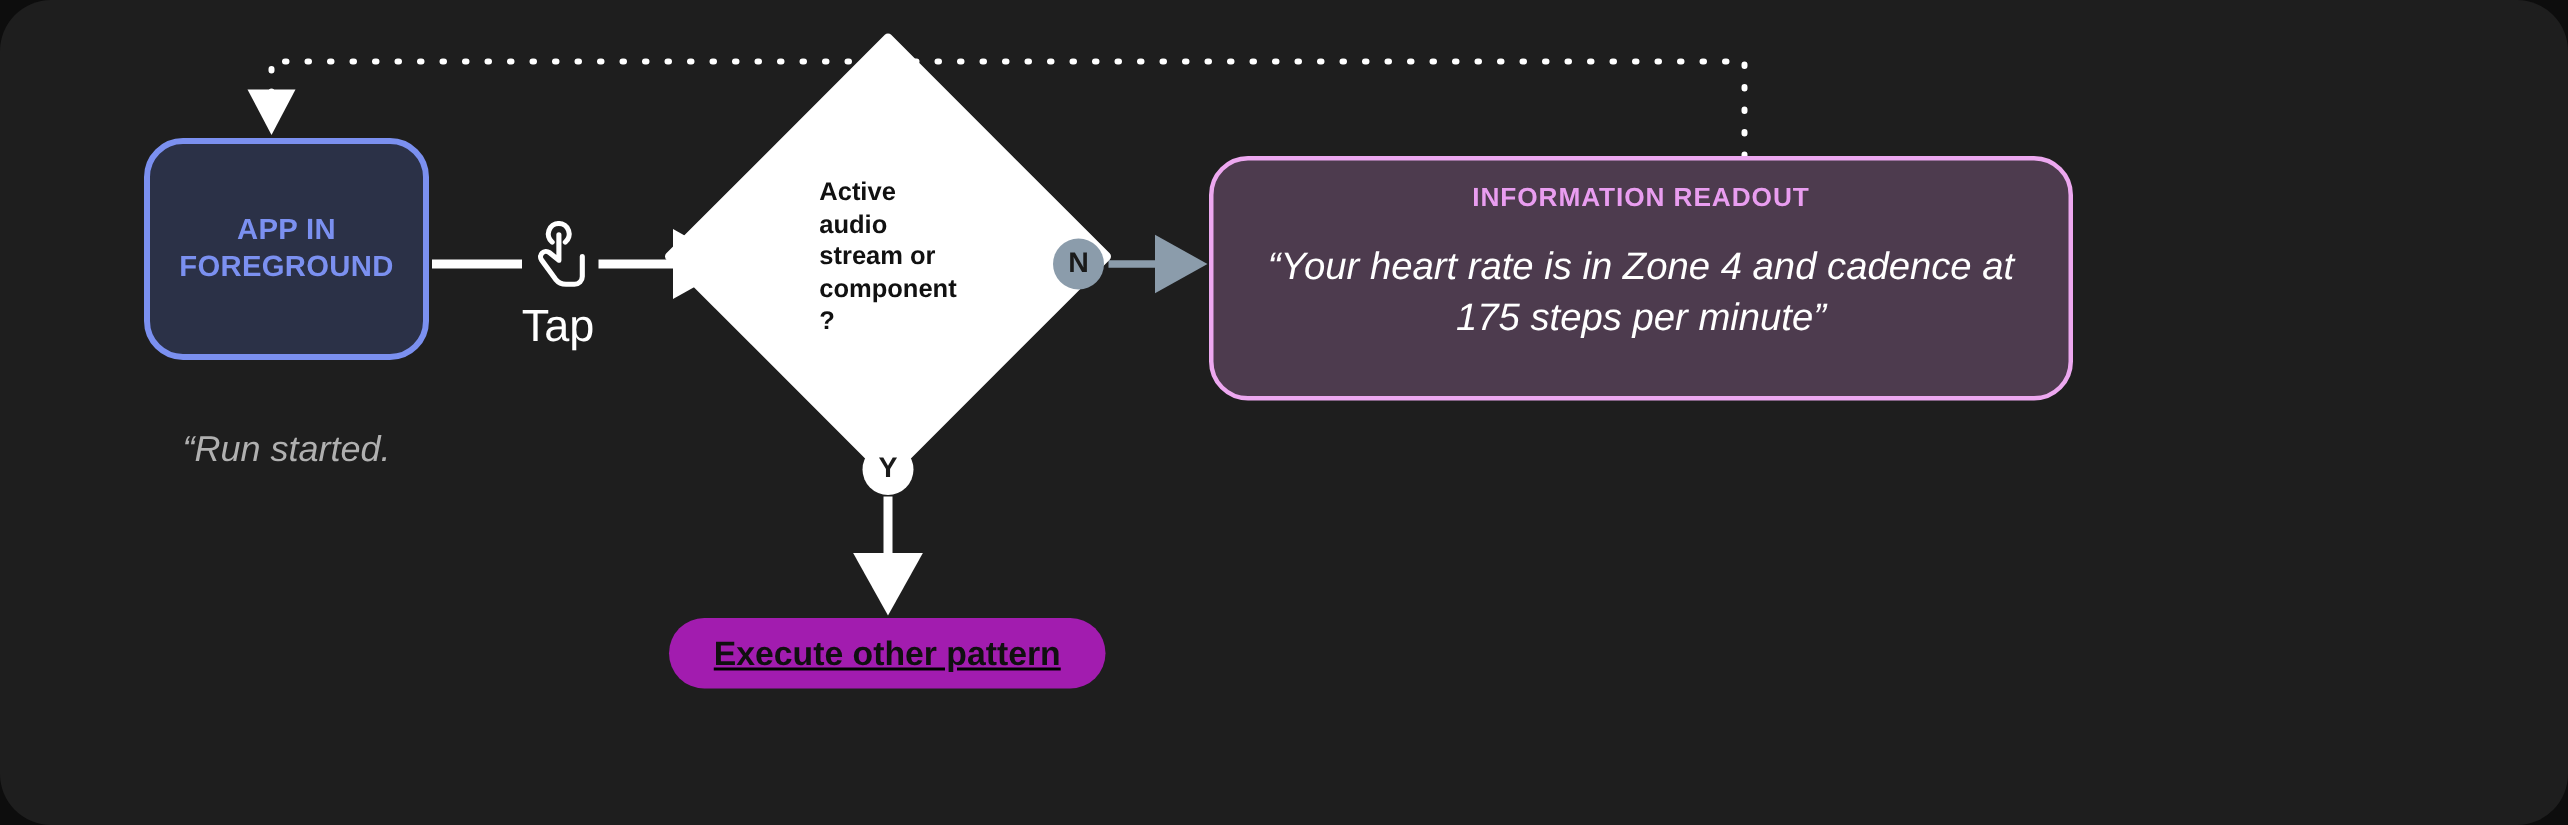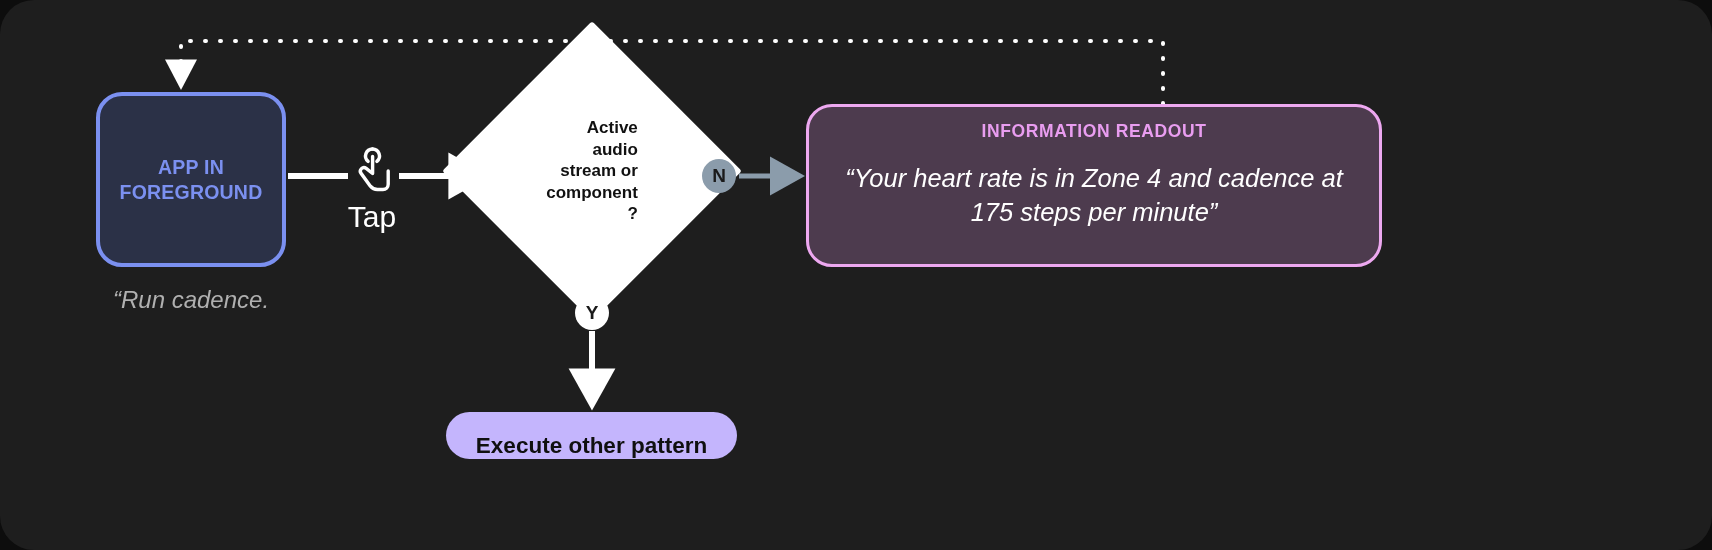--- a/index.html
+++ b/index.html
@@ -21,21 +21,21 @@
   .node {
     position: absolute;
     box-sizing: border-box;
   }
 
   
   #app-box {
     left: 96px;
     top: 92px;
     width: 190px;
-    height: 175px;
+    height: 148px;
     border: 4px solid #7b90f0;
     border-radius: 26px;
     background: #2b3147;
     display: flex;
     align-items: center;
     justify-content: center;
     text-align: center;
   }
   #app-box .label {
     color: #7b90f0;
@@ -83,21 +83,21 @@
     background: #ffffff;
     transform: rotate(45deg);
     border-radius: 3px;
   }
   #decision .diamond-text {
     position: absolute;
     inset: 0;
     display: flex;
     align-items: center;
     justify-content: center;
-    text-align: right;
+    text-align: left;
     color: #111111;
     font-size: 17px;
     font-weight: bold;
     line-height: 1.26;
     white-space: pre-line;
   }
 
   
   .badge {
     position: absolute;
@@ -148,25 +148,26 @@
     font-style: italic;
     line-height: 1.32;
   }
 
   
   #exec-pill {
     left: 446px;
     top: 412px;
     width: 291px;
     height: 47px;
-    background: #c4b5fd;
+    background: #a21caf;
     border-radius: 24px;
     display: flex;
-    align-items: flex-end;
-    justify-content: center;
+    align-items: center;
+    justify-content: center;
+    text-decoration: underline;
   }
   #exec-pill .pill-label {
     color: #101010;
     font-size: 22.5px;
     font-weight: bold;
   }
 
   
   #wires {
     position: absolute;
@@ -211,21 +212,21 @@
   </svg>
 
   <div class="node" id="app-box">
     <div class="label">
       <span>APP IN</span><br>
       <span>FOREGROUND</span>
     </div>
   </div>
 
   <div class="node" id="app-caption">
-    <div>“Run cadence.</div>
+    <div>“Run started.</div>
   </div>
 
   <div class="node" id="tap-group">
     <svg width="44" height="50" viewBox="0 0 44 50">
       <g fill="none" stroke="#ffffff" stroke-width="3.4" stroke-linecap="round" stroke-linejoin="round">
         <path d="M22.5,5 a7,7 0 0 1 4.4,12.4"></path>
         <path d="M22.5,5 a7,7 0 0 0 -4.4,12.4"></path>
         <path d="M22.6,12.5 L22.6,29.5 L16.2,24.4 a3.6,3.6 0 0 0 -5.1,5.0 L20.4,42.2
                  a9,9 0 0 0 7.0,3.3 L33.0,45.5 a5.2,5.2 0 0 0 5.2,-5.2 L38.2,27.0"></path>
       </g>

